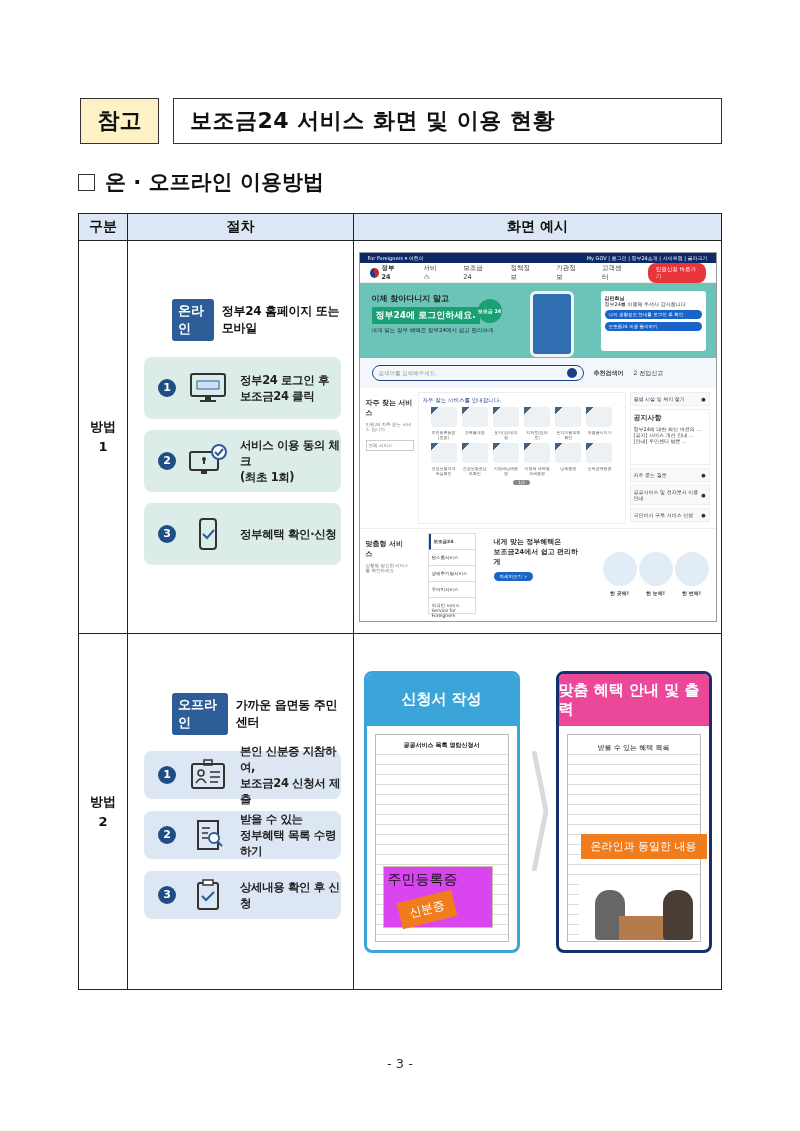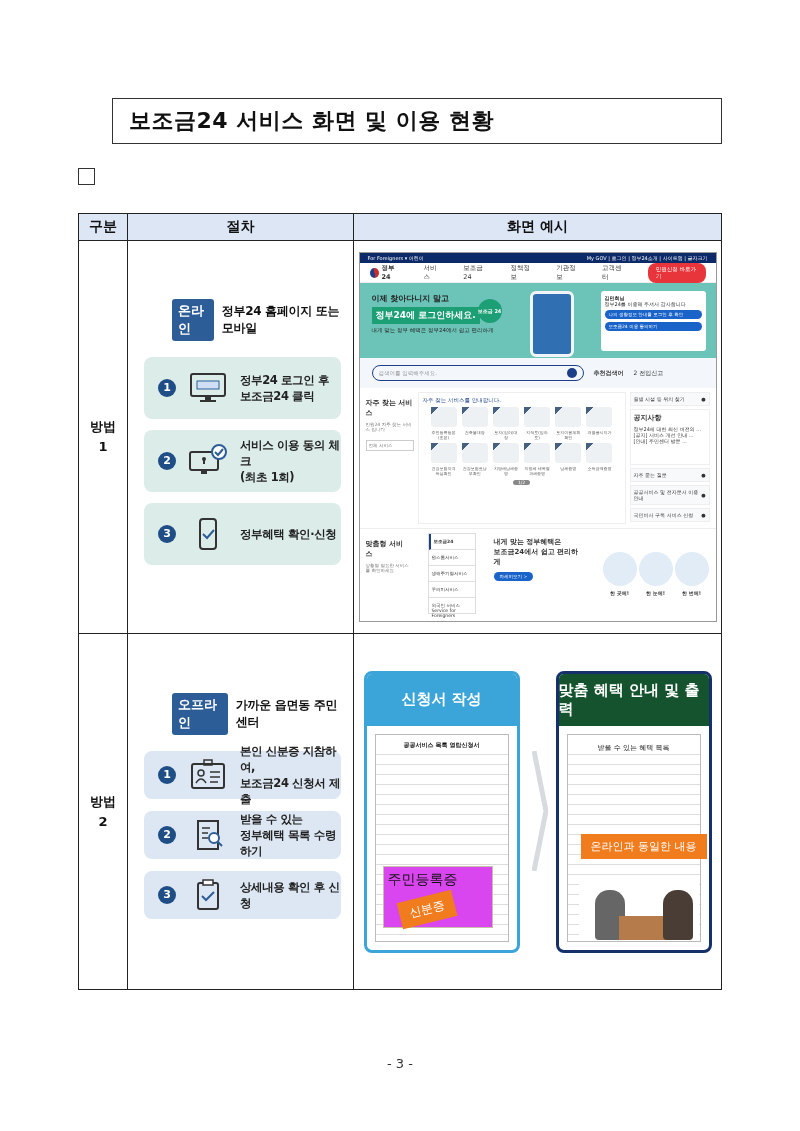--- a/index.html
+++ b/index.html
@@ -1,20 +1,20 @@
 <!DOCTYPE html>
 <html><head>
 <meta charset="utf-8">
 <style>
   * { box-sizing: border-box; margin: 0; padding: 0; }
   body { width: 800px; height: 1131px; background: #ffffff; font-family: "DejaVu Sans", sans-serif; color: #111; position: relative; overflow: hidden; }
 
   .title-row { position: absolute; left: 80px; top: 98px; width: 642px; height: 46px; display: flex; gap: 14px; }
   .ref-badge { width: 79px; height: 46px; background: #fdf2c6; border: 1.5px solid #333; display: flex; align-items: center; justify-content: center; font-size: 22px; font-weight: bold; }
-  .title-box { flex: 1; border: 1.5px solid #333; display: flex; align-items: center; padding-left: 16px; font-size: 22px; font-weight: bold; letter-spacing: 0.5px; margin-left: 32px; }
+  .title-box { flex: 1; border: 1.5px solid #333; display: flex; align-items: center; padding-left: 16px; font-size: 22px; font-weight: bold; letter-spacing: 0.5px; }
 
   .section-head { position: absolute; left: 78px; top: 168px; font-size: 21px; font-weight: bold; display: flex; align-items: center; gap: 10px; }
   .section-head .sq { width: 17px; height: 17px; border: 1.5px solid #333; display: inline-block; }
 
   table.main { position: absolute; left: 78px; top: 213px; width: 644px; border-collapse: collapse; }
   table.main th, table.main td { border: 1px solid #222; }
   table.main th { background: #dce6f4; height: 27px; font-size: 14px; font-weight: bold; }
   table.main td.label { width: 49px; text-align: center; font-size: 13px; font-weight: bold; line-height: 20px; }
   table.main td.proc { width: 226px; padding: 0; vertical-align: middle; }
   table.main td.shot { padding: 0; vertical-align: middle; }
@@ -74,45 +74,47 @@
   .site .circles .c { text-align: center; font-size: 5px; font-weight: bold; }
   .site .circles .c .o { width: 34px; height: 34px; border-radius: 50%; background: #e1ecf7; margin-bottom: 4px; }
 
   
   .cards { display: flex; justify-content: center; gap: 36px; padding: 10px 0; }
   .card { width: 156px; height: 282px; border-radius: 8px; overflow: hidden; border: 3px solid; display: flex; flex-direction: column; background: #fff; }
   .card.c1 { border-color: #3ba4d8; }
   .card.c2 { border-color: #16306b; }
   .card .ch { height: 52px; display: flex; align-items: center; justify-content: center; font-size: 15px; font-weight: bold; color: #fff; }
   .card.c1 .ch { background: #3ba4d8; }
-  .card.c2 .ch { background: #14532d; }
+  .card.c2 .ch { background: #ec4899; }
   .card .cb { flex: 1; position: relative; padding: 8px; }
   .form { width: 100%; height: 100%; border: 1px solid #bbb; background: repeating-linear-gradient(#fff 0 9px, #ddd 9px 10px); }
   .stamp { position: absolute; background: #f07c1e; color: #fff; font-family: "DejaVu Serif", serif; font-size: 12px; padding: 5px 10px; }
   .stamp.s1 { left: 32px; top: 170px; transform: rotate(-14deg); }
   .stamp.s2 { left: 22px; top: 108px; font-size: 11px; }
   .idcard { position: absolute; left: 16px; top: 140px; width: 110px; height: 62px; background: #d946ef; border: 1px solid #c9bfa9; font-size: 14px; padding: 4px; }
   .people { position: absolute; left: 20px; bottom: 10px; width: 120px; height: 60px; background: linear-gradient(#fff, #fff); }
   .people .table { position: absolute; left: 40px; bottom: 0; width: 60px; height: 24px; background: #b57b4a; }
   .people .p1, .people .p2 { position: absolute; bottom: 0; width: 30px; height: 50px; border-radius: 14px 14px 4px 4px; background: #666; }
   .people .p1 { left: 16px; }
   .people .p2 { right: 6px; background: #4a3d36; }
   .arrow { position: absolute; width: 16px; height: 120px; }
 
   .page-num { position: absolute; left: 0; width: 800px; top: 1056px; text-align: center; font-size: 13px; color: #333; }
 </style>
 </head>
 <body>
 
 <div class="title-row">
+  <div class="ref-badge">참고</div>
   <div class="title-box">보조금24 서비스 화면 및 이용 현황</div>
 </div>
 
 <div class="section-head">
   <span class="sq"></span>
+  <span>온 · 오프라인 이용방법</span>
 </div>
 
 <table class="main">
   <thead>
     <tr>
       <th>구분</th>
       <th>절차</th>
       <th>화면 예시</th>
     </tr>
   </thead>

